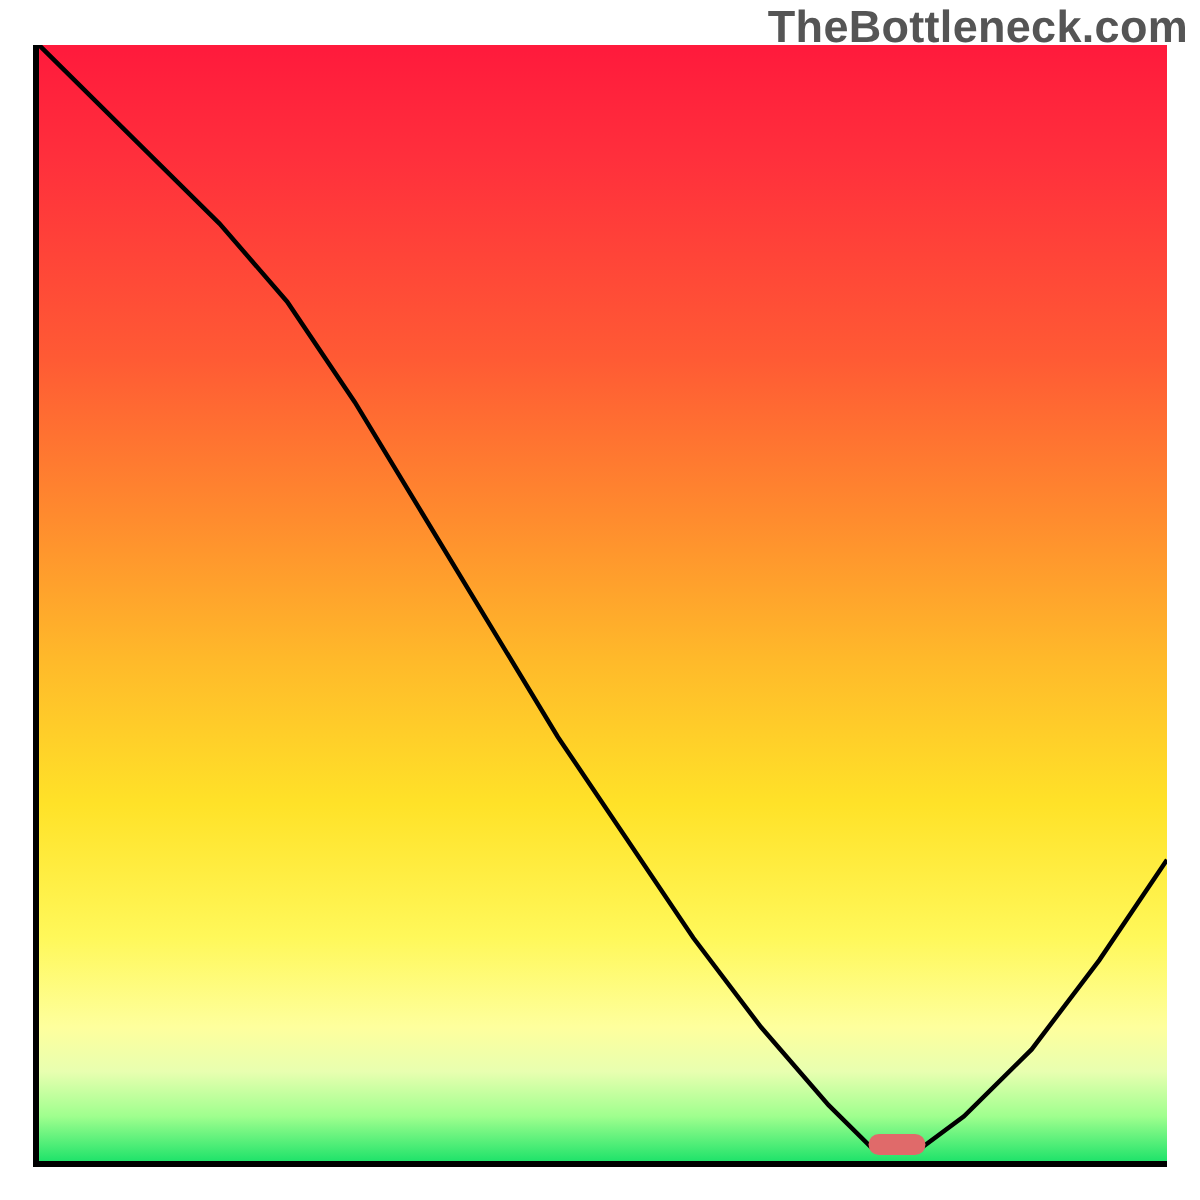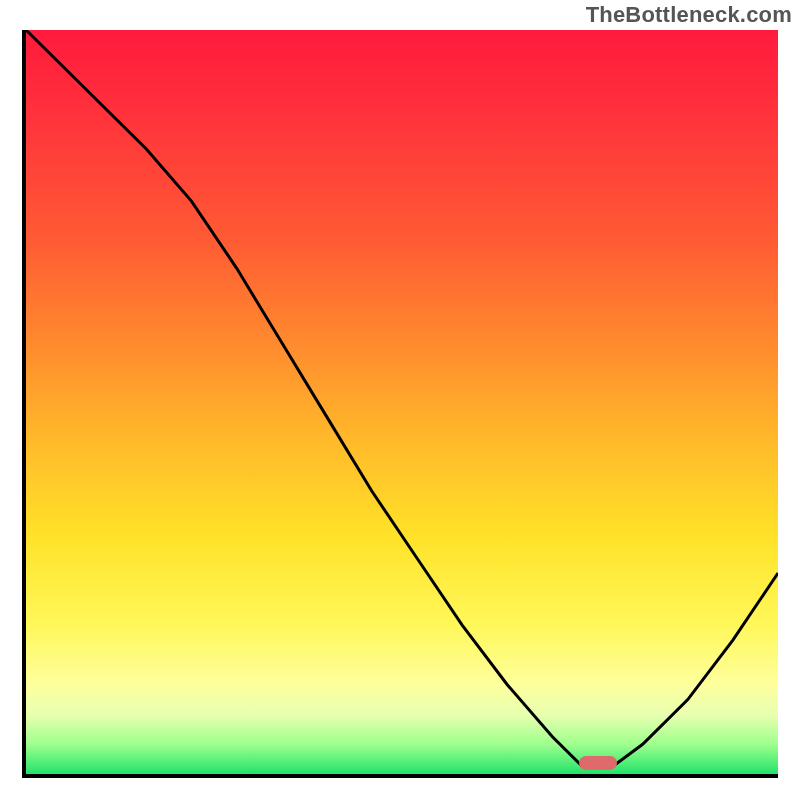--- a/index.html
+++ b/index.html
@@ -13,21 +13,21 @@
   }
   .wrap {
     position: relative;
     width: 800px;
     height: 800px;
   }
   .watermark {
     position: absolute;
     top: 2px;
     right: 8px;
-    font-size: 22px;
+    font-size: 30px;
     font-weight: 600;
     color: #555;
     letter-spacing: 0.2px;
     user-select: none;
   }
   .plot {
     position: absolute;
     left: 22px;
     top: 30px;
     width: 756px;

